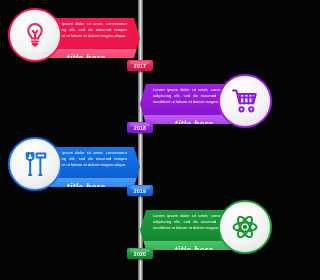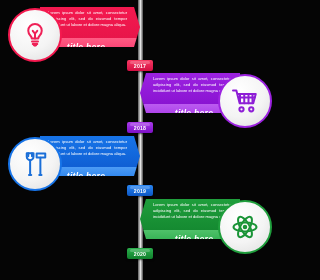--- a/index.html
+++ b/index.html
@@ -48,21 +48,21 @@
     width:54px;height:54px;border-radius:50%;
     background:radial-gradient(circle at 38% 30%,#ffffff 0%,#f4f4f4 55%,#dcdcdc 100%);
     display:flex;align-items:center;justify-content:center;
     z-index:5;
     box-sizing:border-box;
   }
   .iconwrap svg{width:30px;height:30px;display:block;}
 
   
   .banner{
-    position:absolute;top:3px;
+    position:absolute;top:14px;
     height:40px;
     z-index:4;
   }
   .banner .body{
     position:absolute;top:0;left:0;right:0;height:31px;
     box-sizing:border-box;
     padding:3px 8px 0 8px;
     font-size:4.1px;line-height:6.2px;
     color:#ffffff;
     text-align:justify;

